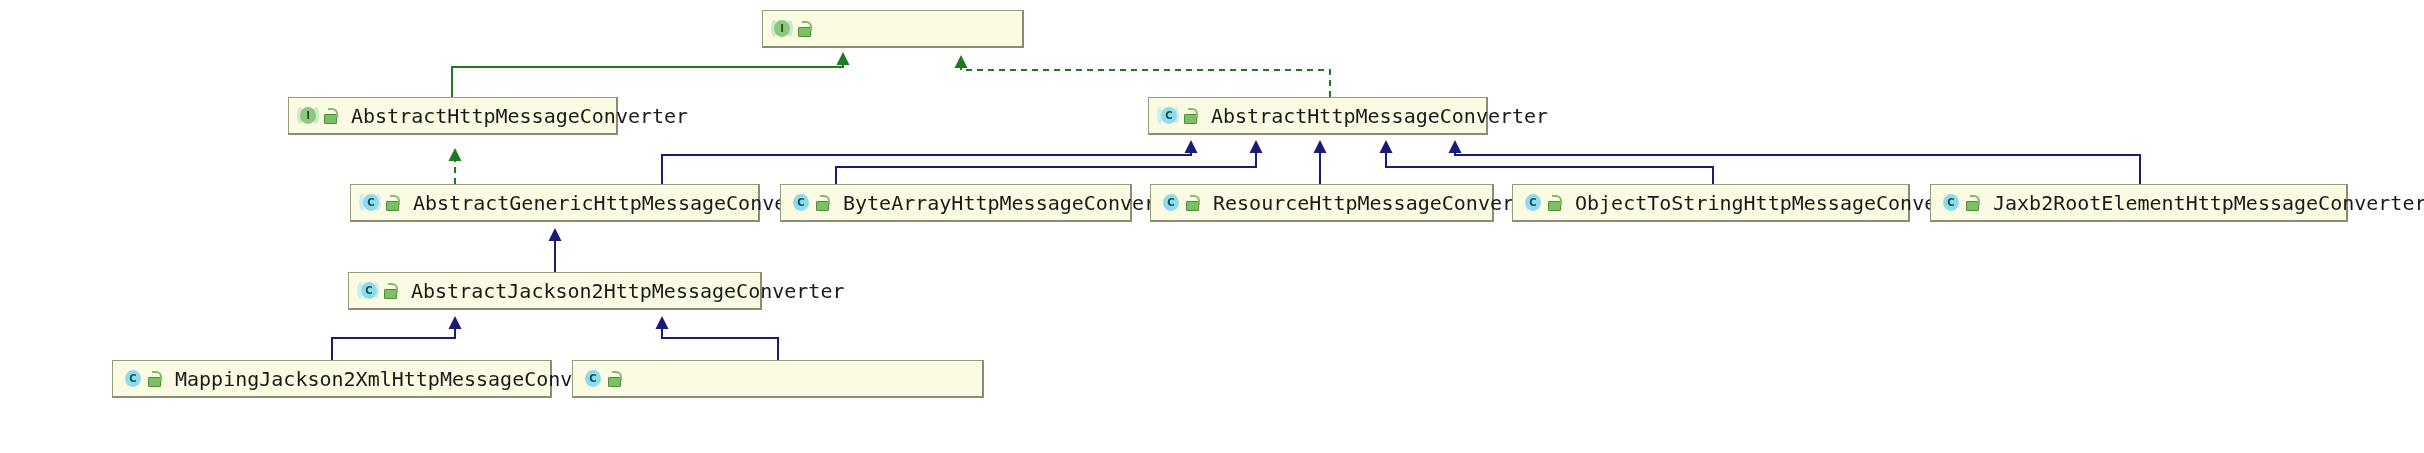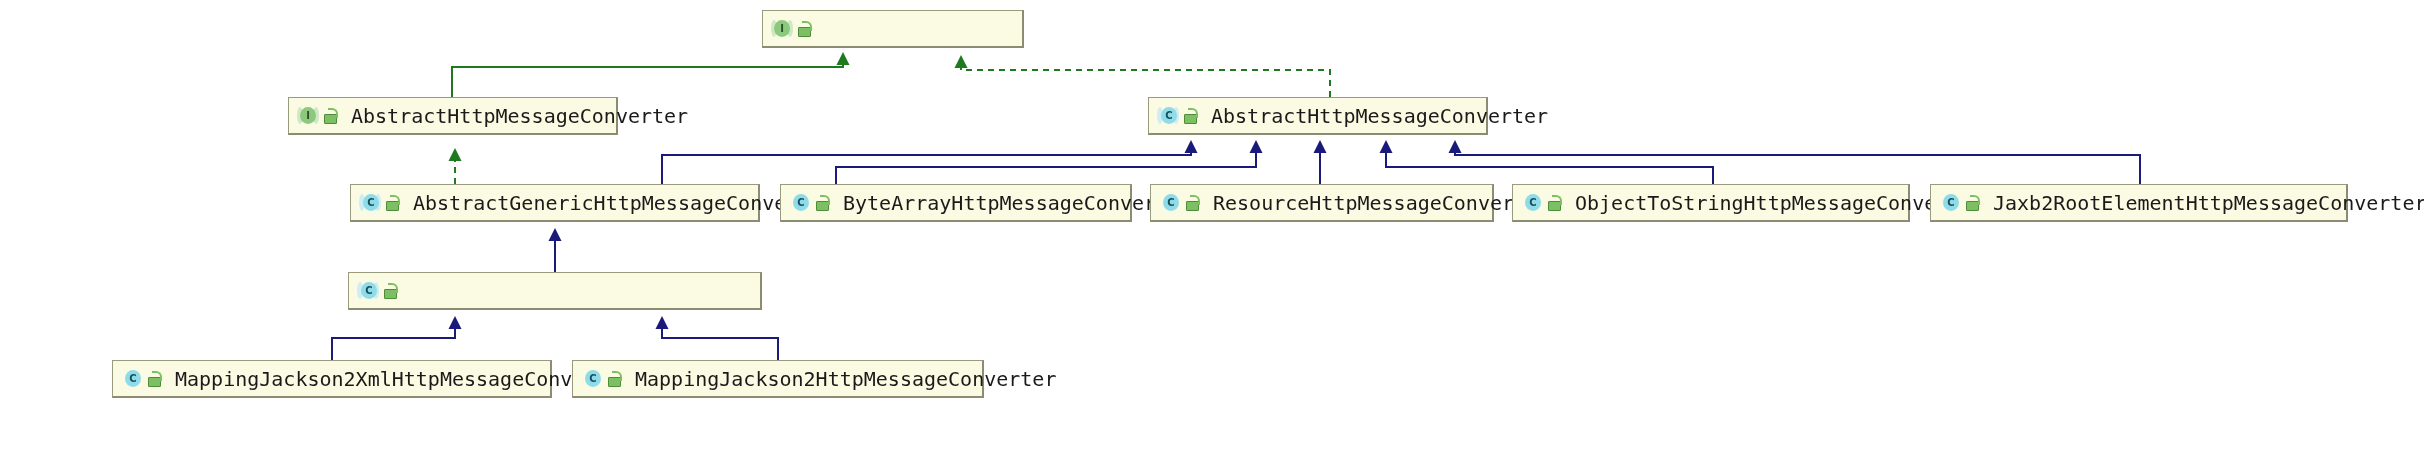--- a/index.html
+++ b/index.html
@@ -276,20 +276,21 @@
           <span class="tico cls abstract">
             <span class="par l"></span>
             <span class="par r"></span>
             <span class="disc">C</span>
           </span>
           <span class="lock">
             <span class="body"></span>
             <span class="shackle"></span>
           </span>
         </div>
+        <span class="label">AbstractJackson2HttpMessageConverter</span>
       </div>
       <div class="node" style="left: 112px; top: 360px; width: 440px;">
         <div class="icons">
           <span class="tico cls">
             <span class="disc">C</span>
           </span>
           <span class="lock">
             <span class="body"></span>
             <span class="shackle"></span>
           </span>
@@ -299,16 +300,15 @@
       <div class="node" style="left: 572px; top: 360px; width: 412px;">
         <div class="icons">
           <span class="tico cls">
             <span class="disc">C</span>
           </span>
           <span class="lock">
             <span class="body"></span>
             <span class="shackle"></span>
           </span>
         </div>
-        <span class="label">MappingJackson2HttpMessageConverter</span>
       </div>
     </div>
 </div>
 
 </body></html>

